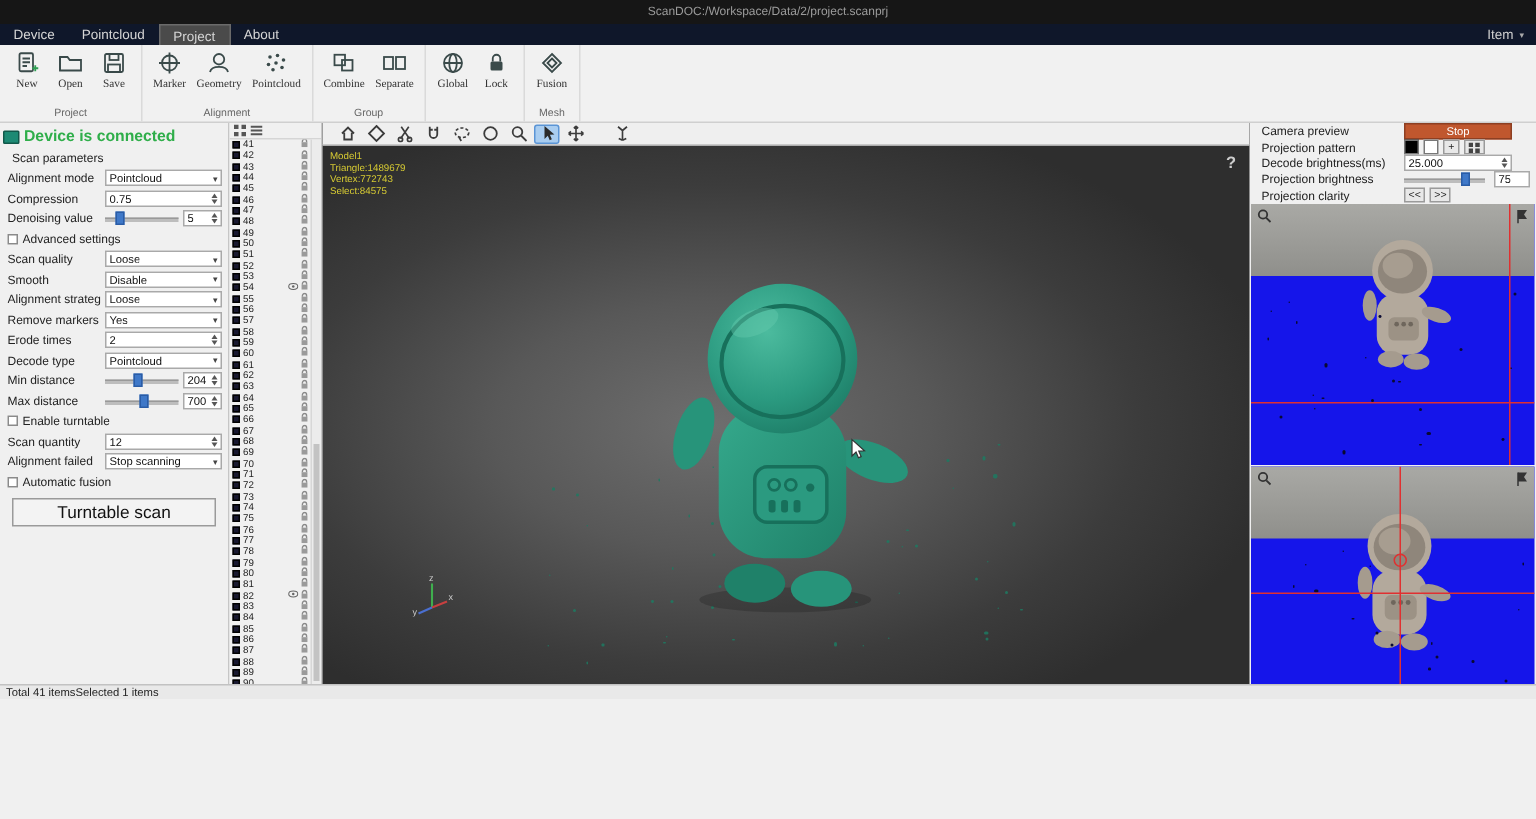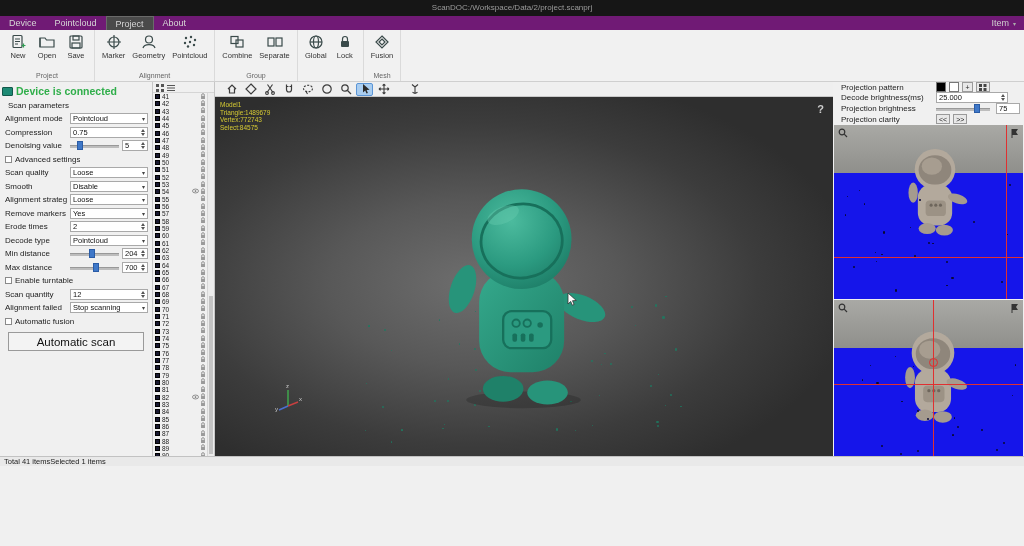--- a/index.html
+++ b/index.html
@@ -1,30 +1,30 @@
 <!DOCTYPE html>
 <html><head>
 <meta charset="utf-8">
 <style>
   * { box-sizing: border-box; margin: 0; padding: 0; }
   html,body { width:1024px; height:546px; overflow:hidden; font-family:"Liberation Sans", sans-serif; background:#f0f0f0; }
   .app { width:1024px; height:466px; display:flex; flex-direction:column; }
 
   
   .titlebar { height:16px; background:#161616; color:#9b9b9b; font-size:8px; line-height:16px; text-align:center; flex:none; }
-  .menubar { height:14px; background:#701a75; color:#d6d6d6; font-size:9px; display:flex; align-items:stretch; flex:none; }
+  .menubar { height:14px; background:#0f172a; color:#d6d6d6; font-size:9px; display:flex; align-items:stretch; flex:none; }
   .menu-item { padding:0 9px; display:flex; align-items:center; cursor:default; }
   .menu-item.active { background:#4a4a4a; border:1px solid #6a6a6a; border-bottom:none; }
   .menubar-right { margin-left:auto; display:flex; align-items:center; gap:4px; padding:0 8px; color:#cfcfcf; }
   .menu-caret { font-size:6px; color:#aaa; }
 
   
   .toolbar { height:52px; background:#f1f1f1; border-bottom:1px solid #cfcfcf; display:flex; flex:none; }
   .tb-group { display:flex; flex-direction:column; border-right:1px solid #dadada; padding:2px 5px 0 5px; }
-  .tb-btns { display:flex; gap:3px; flex:1; }
+  .tb-btns { display:flex; gap:3px; flex:1;font-family:Liberation Serif, serif; }
   .tb-btn { min-width:26px; display:flex; flex-direction:column; align-items:center; justify-content:flex-start; padding:1px 2px; cursor:default; }
   .tb-ico { height:18px; display:flex; align-items:center; justify-content:center; }
   .tb-lbl { font-size:7.5px; color:#333; white-space:nowrap; }
   .tb-grp-lbl { font-size:7px; color:#666; text-align:center; padding:1px 0 2px 0; min-height:10px; }
 
   
   .main { flex:1; display:flex; min-height:0; }
 
   
   .left-panel { width:153px; flex:none; background:#f0f0f0; border-right:1px solid #c6c6c6; font-size:8px; overflow:hidden; }
@@ -426,21 +426,21 @@
                 <span class="ctl-val">Stop scanning</span>
                 <span class="ctl-arrow">▾</span>
               </div>
             </div>
           </div>
           <div class="lp-row">
             <span class="chk"></span>
             <span class="lp-label wide">Automatic fusion</span>
           </div>
         </div>
-      <div class="big-btn small">Automatic scan</div>
+      <div class="big-btn small">Turntable scan</div>
     </div>
 
     <div class="list-panel">
       <div class="li-header">
         <span><svg width="8" height="8" viewBox="0 0 8 8" fill="#555">
               <rect x="0" y="0" width="3" height="3"></rect>
               <rect x="5" y="0" width="3" height="3"></rect>
               <rect x="0" y="5" width="3" height="3"></rect>
               <rect x="5" y="5" width="3" height="3"></rect>
             </svg></span>
@@ -1228,20 +1228,26 @@
           <path d="M15 24l-9 4" stroke="#4a6fd0" stroke-width="1.4"></path>
           <text x="13" y="6" font-size="6" fill="#cccccc">z</text>
           <text x="26" y="19" font-size="6" fill="#cccccc">x</text>
           <text x="2" y="29" font-size="6" fill="#cccccc">y</text>
         </svg>
       </div>
     </div>
 
     <div class="right-panel">
 
+      <div class="rp-row">
+        <span class="rp-label">Camera preview</span>
+        <span class="rp-ctl">
+          <span class="stop-btn">Stop</span>
+        </span>
+      </div>
 
       <div class="rp-row">
         <span class="rp-label">Projection pattern</span>
         <span class="rp-ctl">
           <span class="swatch black"></span>
           <span class="swatch white"></span>
           <span class="mini-btn">+</span>
           <span class="mini-btn">
               <svg width="8" height="7" viewBox="0 0 8 7" fill="#444">
                 <rect x="0" y="0" width="3" height="3"></rect>

